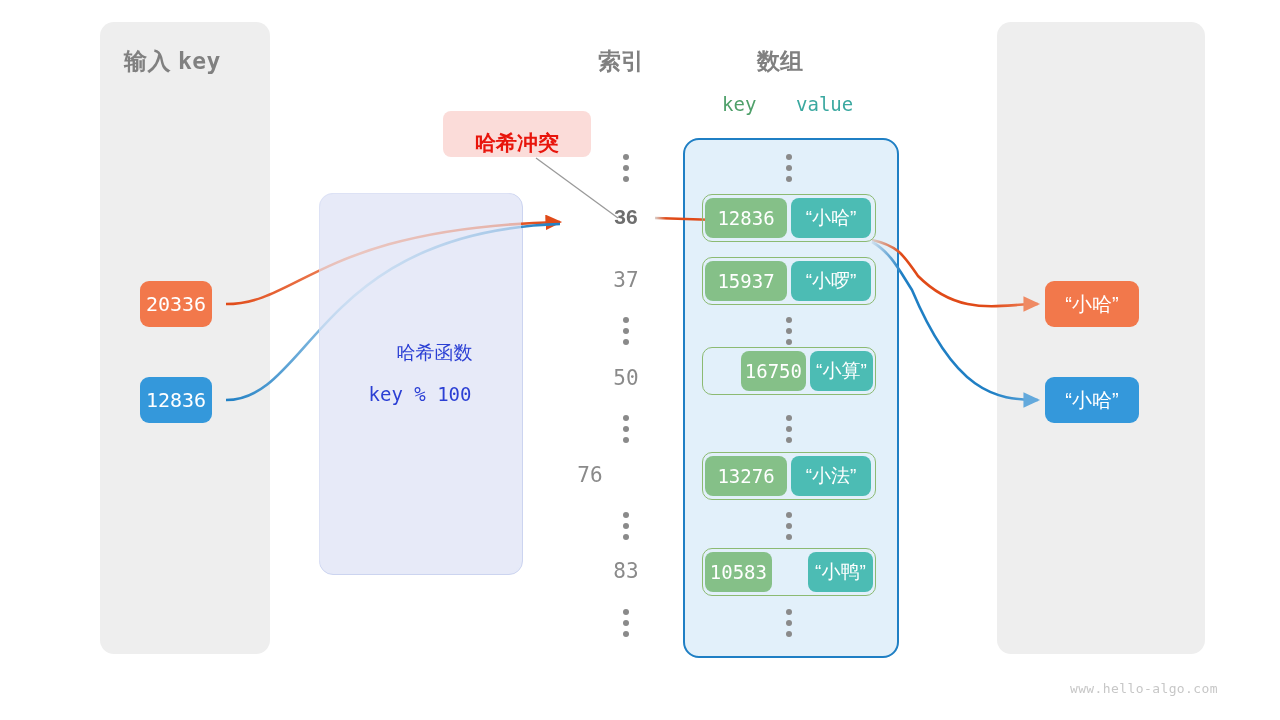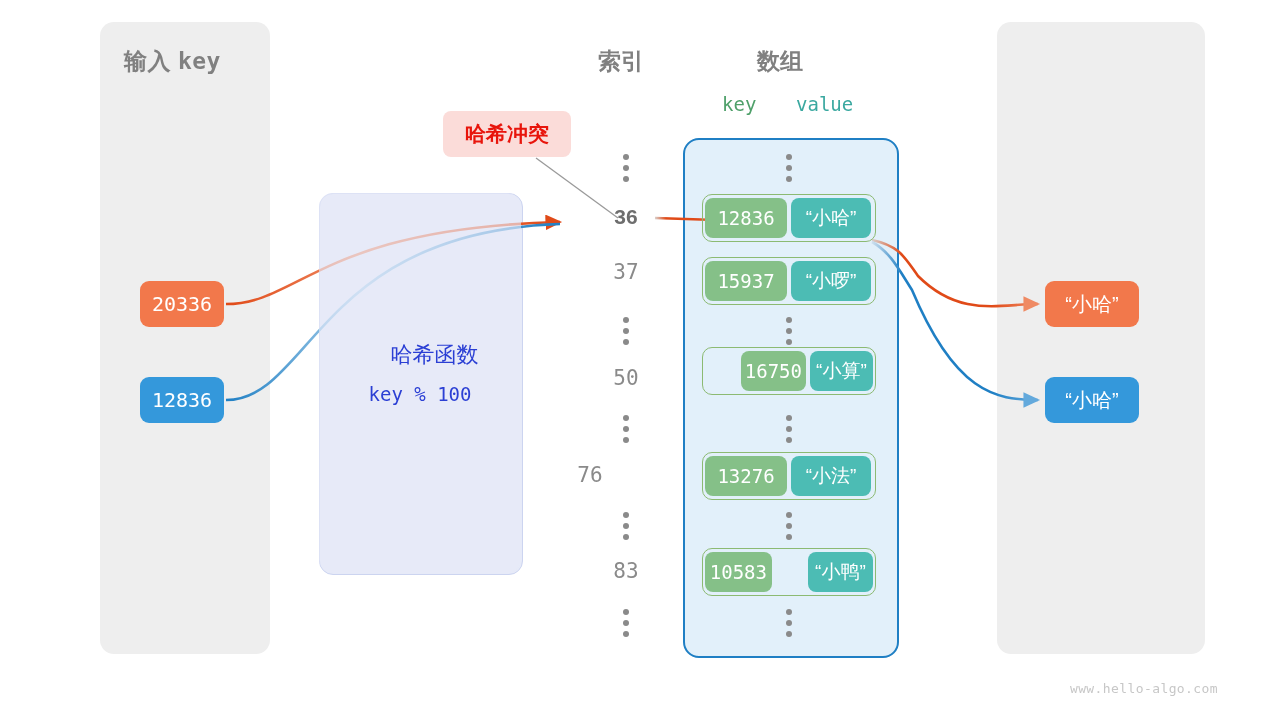--- a/index.html
+++ b/index.html
@@ -46,39 +46,39 @@
     width: 202px; height: 380px;
     background: #e6eaf8;
     border: 1.4px solid #ccd4f0;
     border-radius: 14px;
   }
   .hashbox-label {
     position: absolute;
     left: 319px; top: 340px;
     width: 231px;
     text-align: center;
-    font-size: 22px;
+    font-size: 19px;
     color: #2b3fd4;
     z-index: 6;
   }
   .hashbox-formula {
     position: absolute;
     left: 319px; top: 383px;
     width: 202px;
     text-align: center;
     font-family: "DejaVu Sans Mono", "Liberation Mono", monospace;
     font-size: 19px;
     color: #2b3fd4;
     z-index: 6;
   }
 
   
   .keypill {
     position: absolute;
-    width: 84px; height: 46px;
+    width: 72px; height: 46px;
     border-radius: 9px;
     color: #ffffff;
     font-family: "DejaVu Sans Mono", "Liberation Mono", monospace;
     font-size: 20px;
     display: flex;
     align-items: center;
     justify-content: center;
     z-index: 7;
   }
   .keypill.k0 { left: 140px; top: 281px; background: #f2784b; }
@@ -96,25 +96,25 @@
     justify-content: center;
     z-index: 7;
   }
   .outpill.o0 { left: 1045px; top: 281px; background: #f2784b; }
   .outpill.o1 { left: 1045px; top: 377px; background: #3498db; }
 
   
   .collision {
     position: absolute;
     left: 443px; top: 111px;
-    width: 128px; height: 46px;
+    width: 148px; height: 46px;
     background: #fbdcd9;
     border-radius: 8px;
     display: flex;
-    align-items: center;
+    align-items: flex-end;
     justify-content: center;
     font-size: 21px;
     font-weight: bold;
     color: #e8150c;
     z-index: 8;
   }
 
   
   .col-head {
     position: absolute;
@@ -313,21 +313,21 @@
       <div class="dots" style="left: 621px; top: 154px;">
         <i></i>
         <i></i>
         <i></i>
       </div>
       <div class="idx-label hl" style="left: 598px; top: 205px;">36</div>
       <div class="entry" style="top: 194px;">
         <div class="cellkey">12836</div>
         <div class="cellval">“小哈”</div>
       </div>
-      <div class="idx-label" style="left: 598px; top: 260px;">37</div>
+      <div class="idx-label" style="left: 598px; top: 268px;">37</div>
       <div class="entry" style="top: 257px;">
         <div class="cellkey">15937</div>
         <div class="cellval">“小啰”</div>
       </div>
       <div class="dots" style="left: 784px; top: 317px;">
         <i></i>
         <i></i>
         <i></i>
       </div>
       <div class="dots" style="left: 621px; top: 317px;">

